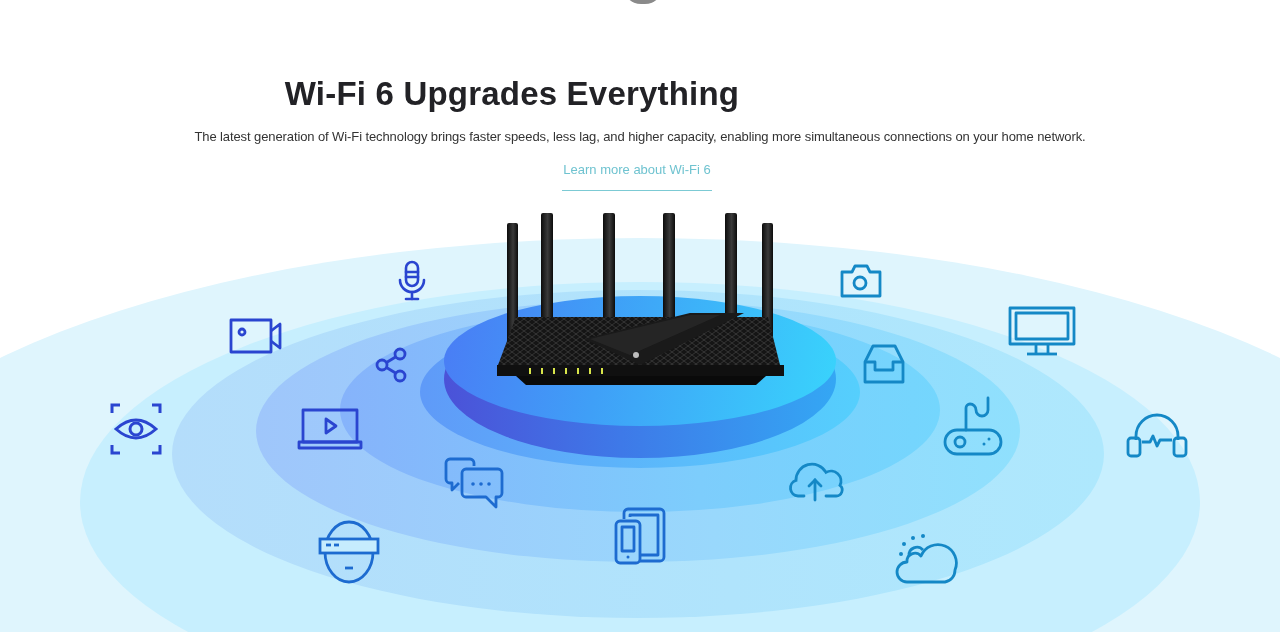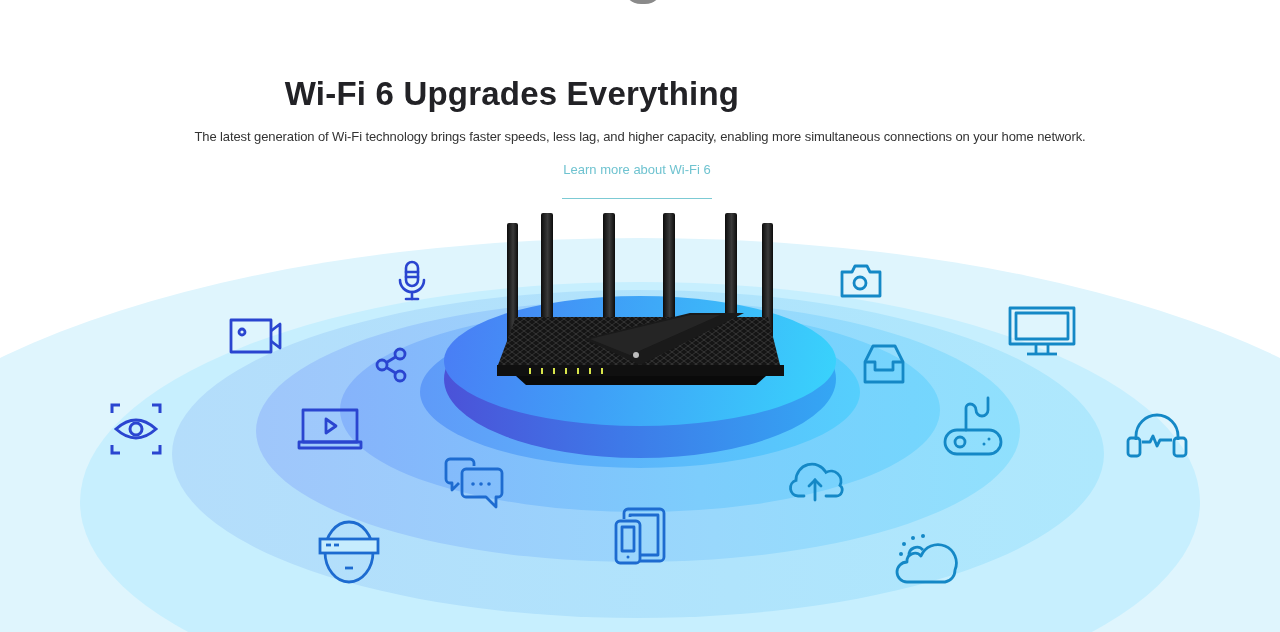--- a/index.html
+++ b/index.html
@@ -17,21 +17,21 @@
       font-size: 33px; font-weight: 700; color: #222226; letter-spacing: 0.2px;
       line-height: 40px;
     }
     .hero-sub {
       position: absolute; left: 0; width: 1280px; top: 128px;
       font-size: 13px; color: #333; line-height: 18px; letter-spacing: -0.1px;
     }
     .hero-link {
       position: absolute; left: 562px; top: 161px; width: 150px;
       font-size: 13px; color: #6fc3d0; line-height: 18px; text-decoration: none;
-      border-bottom: 1px solid #7ccad4; padding-bottom: 19px; text-align: center;
+      border-bottom: 1px solid #7ccad4; padding-bottom: 11px; text-align: center;
     }
 
     .scene { position: absolute; left: 0; top: 0; width: 1280px; height: 632px; overflow: hidden; }
     .ring { position: absolute; border-radius: 50%; }
 
     .icon { position: absolute; }
     .icon svg { width: 100%; height: 100%; display: block; overflow: visible; }
 
     .router { position: absolute; left: 480px; top: 205px; width: 320px; height: 200px; }
   </style>

